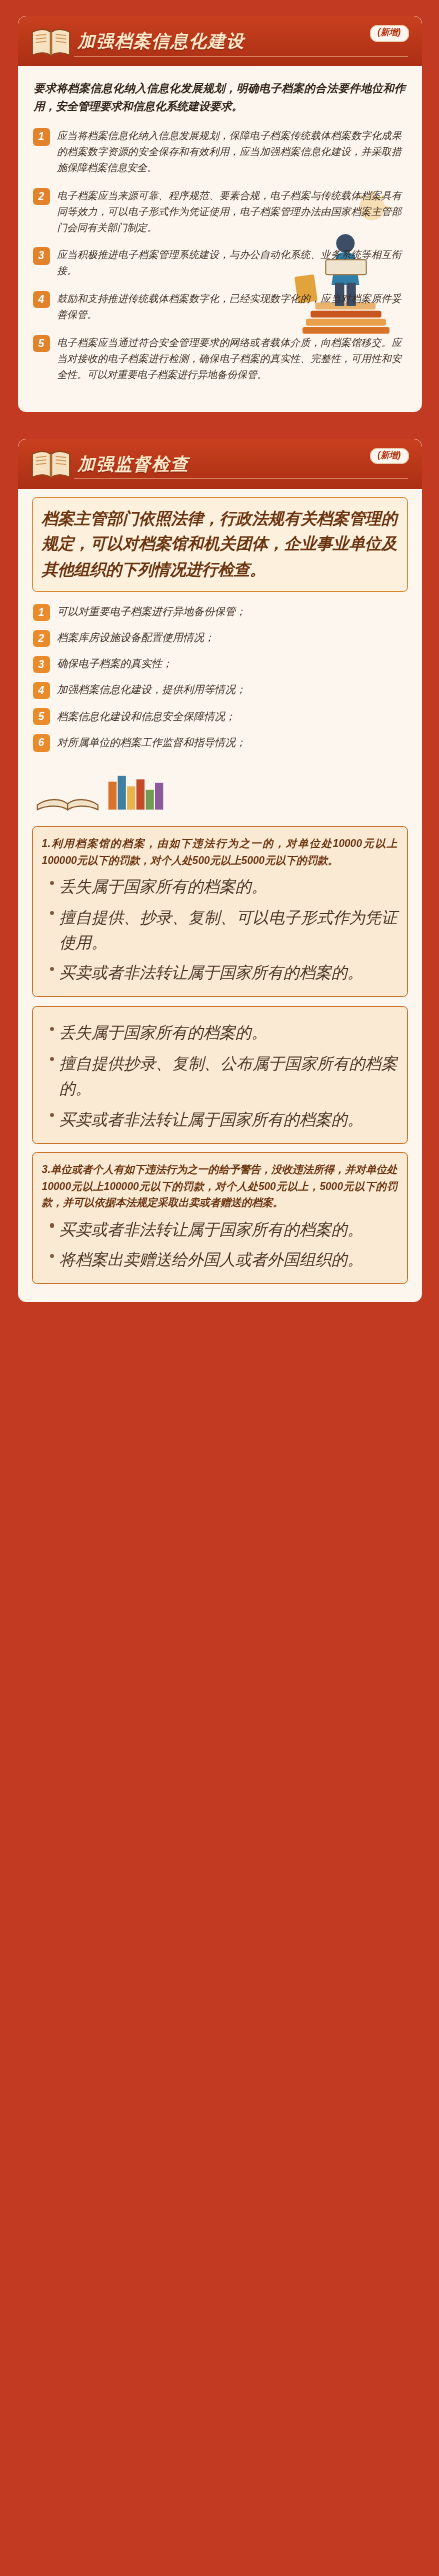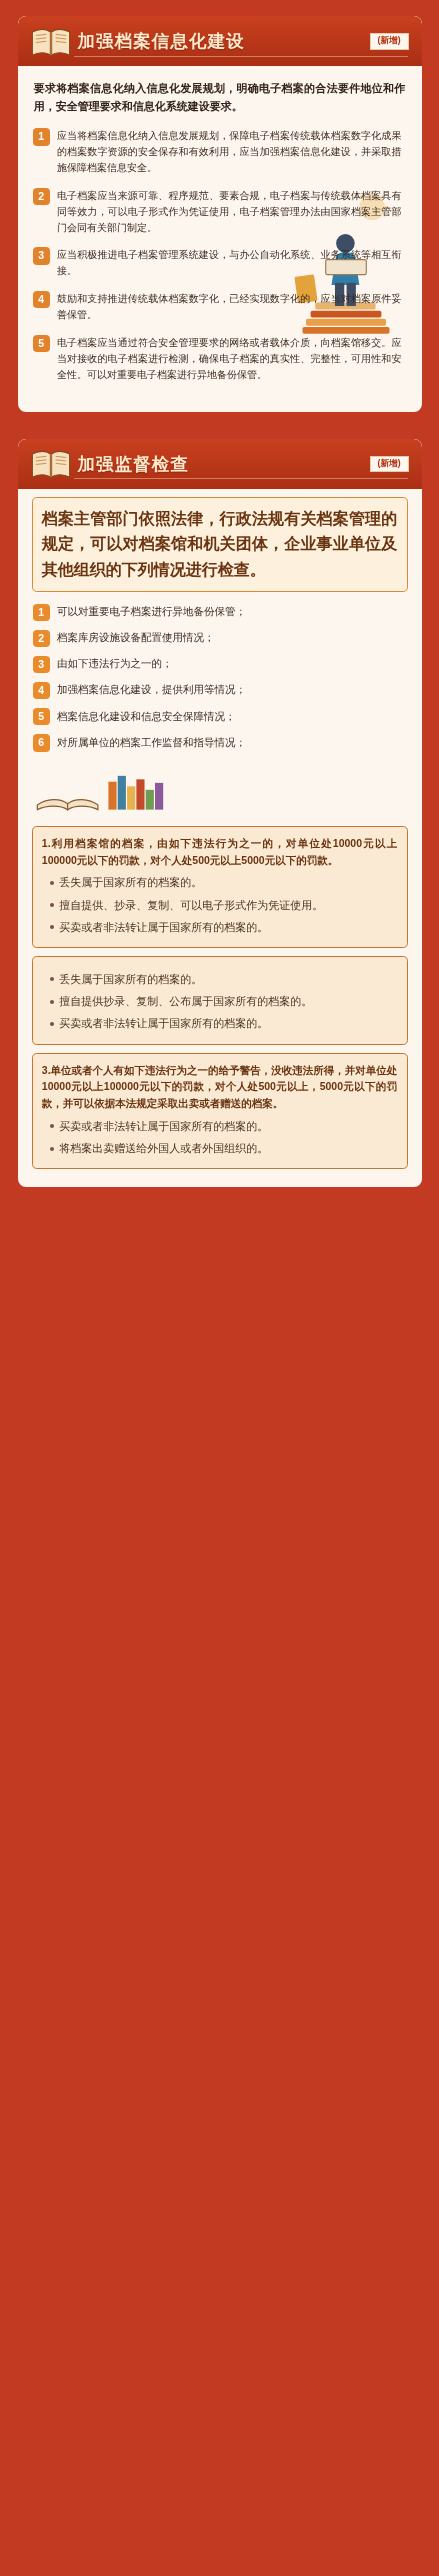--- a/index.html
+++ b/index.html
@@ -15,20 +15,21 @@
     padding: 16.3px 0 23px 0;
   }
   .card {
     width: 404px;
     margin: 0 auto 27px auto;
     background: #fdf6ee;
     border-radius: 8.1px;
     padding: 0 0 17.4px 0;
     position: relative;
     overflow: hidden;
+    font-style: italic;
   }
   
   .card-header {
     position: relative;
     height: 50px;
     background: linear-gradient(180deg,#c8401f 0%,#ab2f14 100%);
     border-radius: 8.1px 8.1px 0 0;
     display: flex;
     align-items: center;
     padding-left: 60px;
@@ -42,26 +43,26 @@
   }
   .header-rule {
     position: absolute;
     left: 56px; right: 14px; bottom: 9.3px;
     height: 1.2px;
     background: rgba(255,220,180,.45);
   }
   .new-badge {
     position: absolute;
     right: 12.8px;
-    top: 17px;
+    top: 9px;
     background: #fdf6ee;
     color: #b5300f;
     font-size: 8.7px;
     font-weight: bold;
-    border-radius: 0;
+    border-radius: 7px;
     padding: 1.2px 7px;
     border: 0.6px solid #e6c9a8;
     text-align: right;
   }
   .book-icon {
     position: absolute;
     left: 12.8px;
     top: 9.3px;
     width: 42px;
     height: 33px;
@@ -160,21 +161,21 @@
     font-size: 10.5px;
     line-height: 1.6;
     font-weight: bold;
     color: #6b3410;
     text-align: justify;
   }
   .pen-list { margin: 5.8px 0 1.2px 5.8px; }
   .pen-li {
     position: relative;
     padding-left: 11.6px;
-    font-size: 11px;
+    font-size: 16px;
     line-height: 1.6;
     color: #4a3225;
     margin-bottom: 4.7px;
     text-align: justify;
   }
   .pen-li:before {
     content: "";
     position: absolute;
     left: 2.3px; top: 6.4px;
     width: 4.1px; height: 4.1px;
@@ -265,21 +266,21 @@
       <div class="row-item">
         <div class="num-badge orange2">1</div>
         <div class="row-text">可以对重要电子档案进行异地备份保管；</div>
       </div>
       <div class="row-item">
         <div class="num-badge orange2">2</div>
         <div class="row-text">档案库房设施设备配置使用情况；</div>
       </div>
       <div class="row-item">
         <div class="num-badge orange2">3</div>
-        <div class="row-text">由如下违法行为之一的；</div>
+        <div class="row-text">确保电子档案的真实性；</div>
       </div>
       <div class="row-item">
         <div class="num-badge orange2">4</div>
         <div class="row-text">加强档案信息化建设，提供利用等情况；</div>
       </div>
       <div class="row-item">
         <div class="num-badge orange2">5</div>
         <div class="row-text">档案信息化建设和信息安全保障情况；</div>
       </div>
       <div class="row-item">

